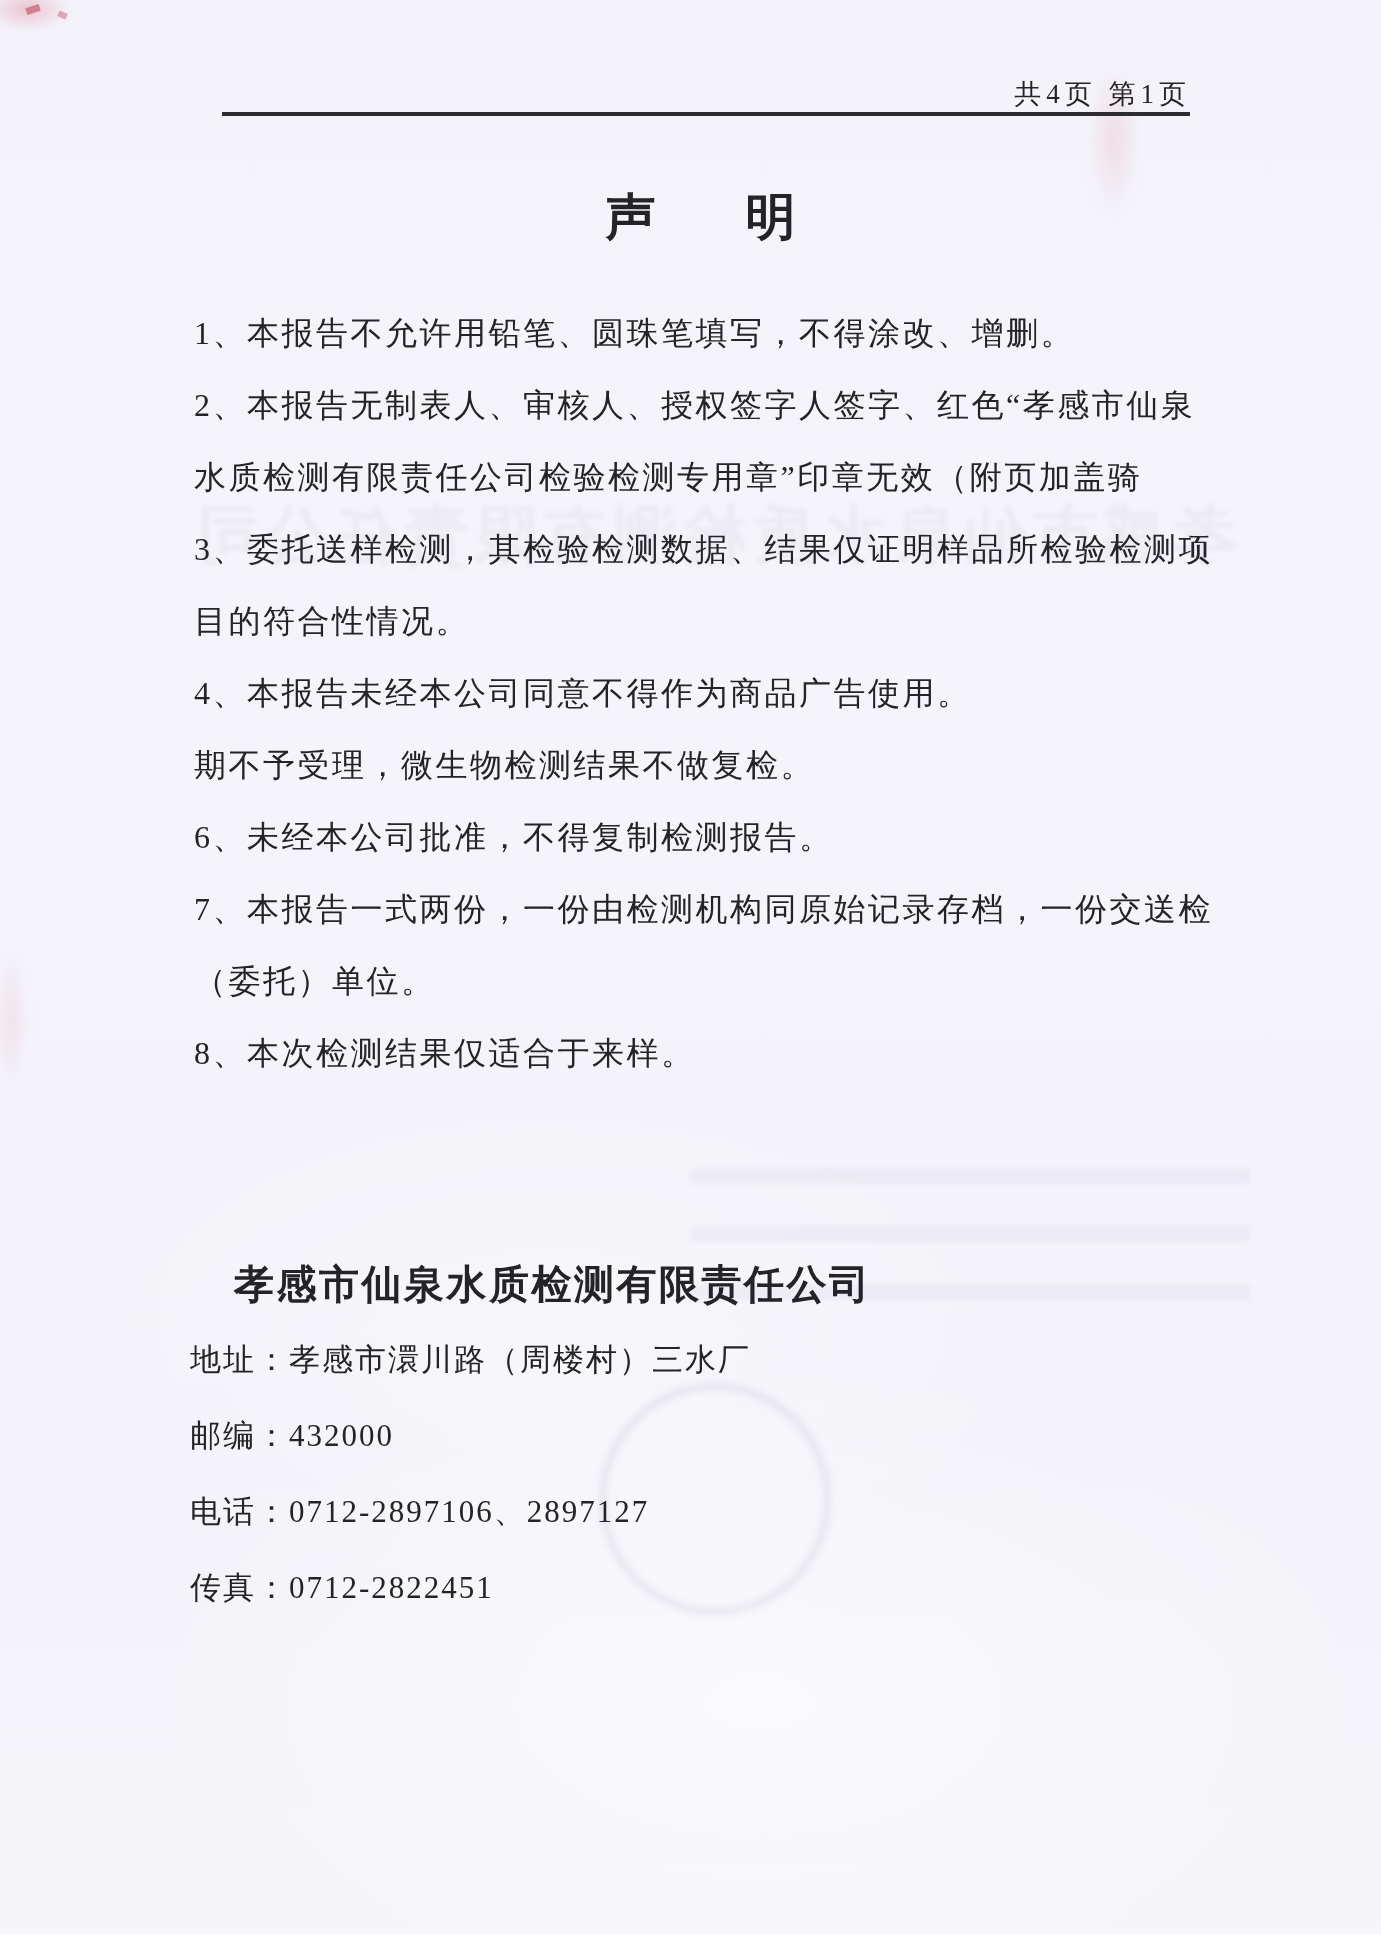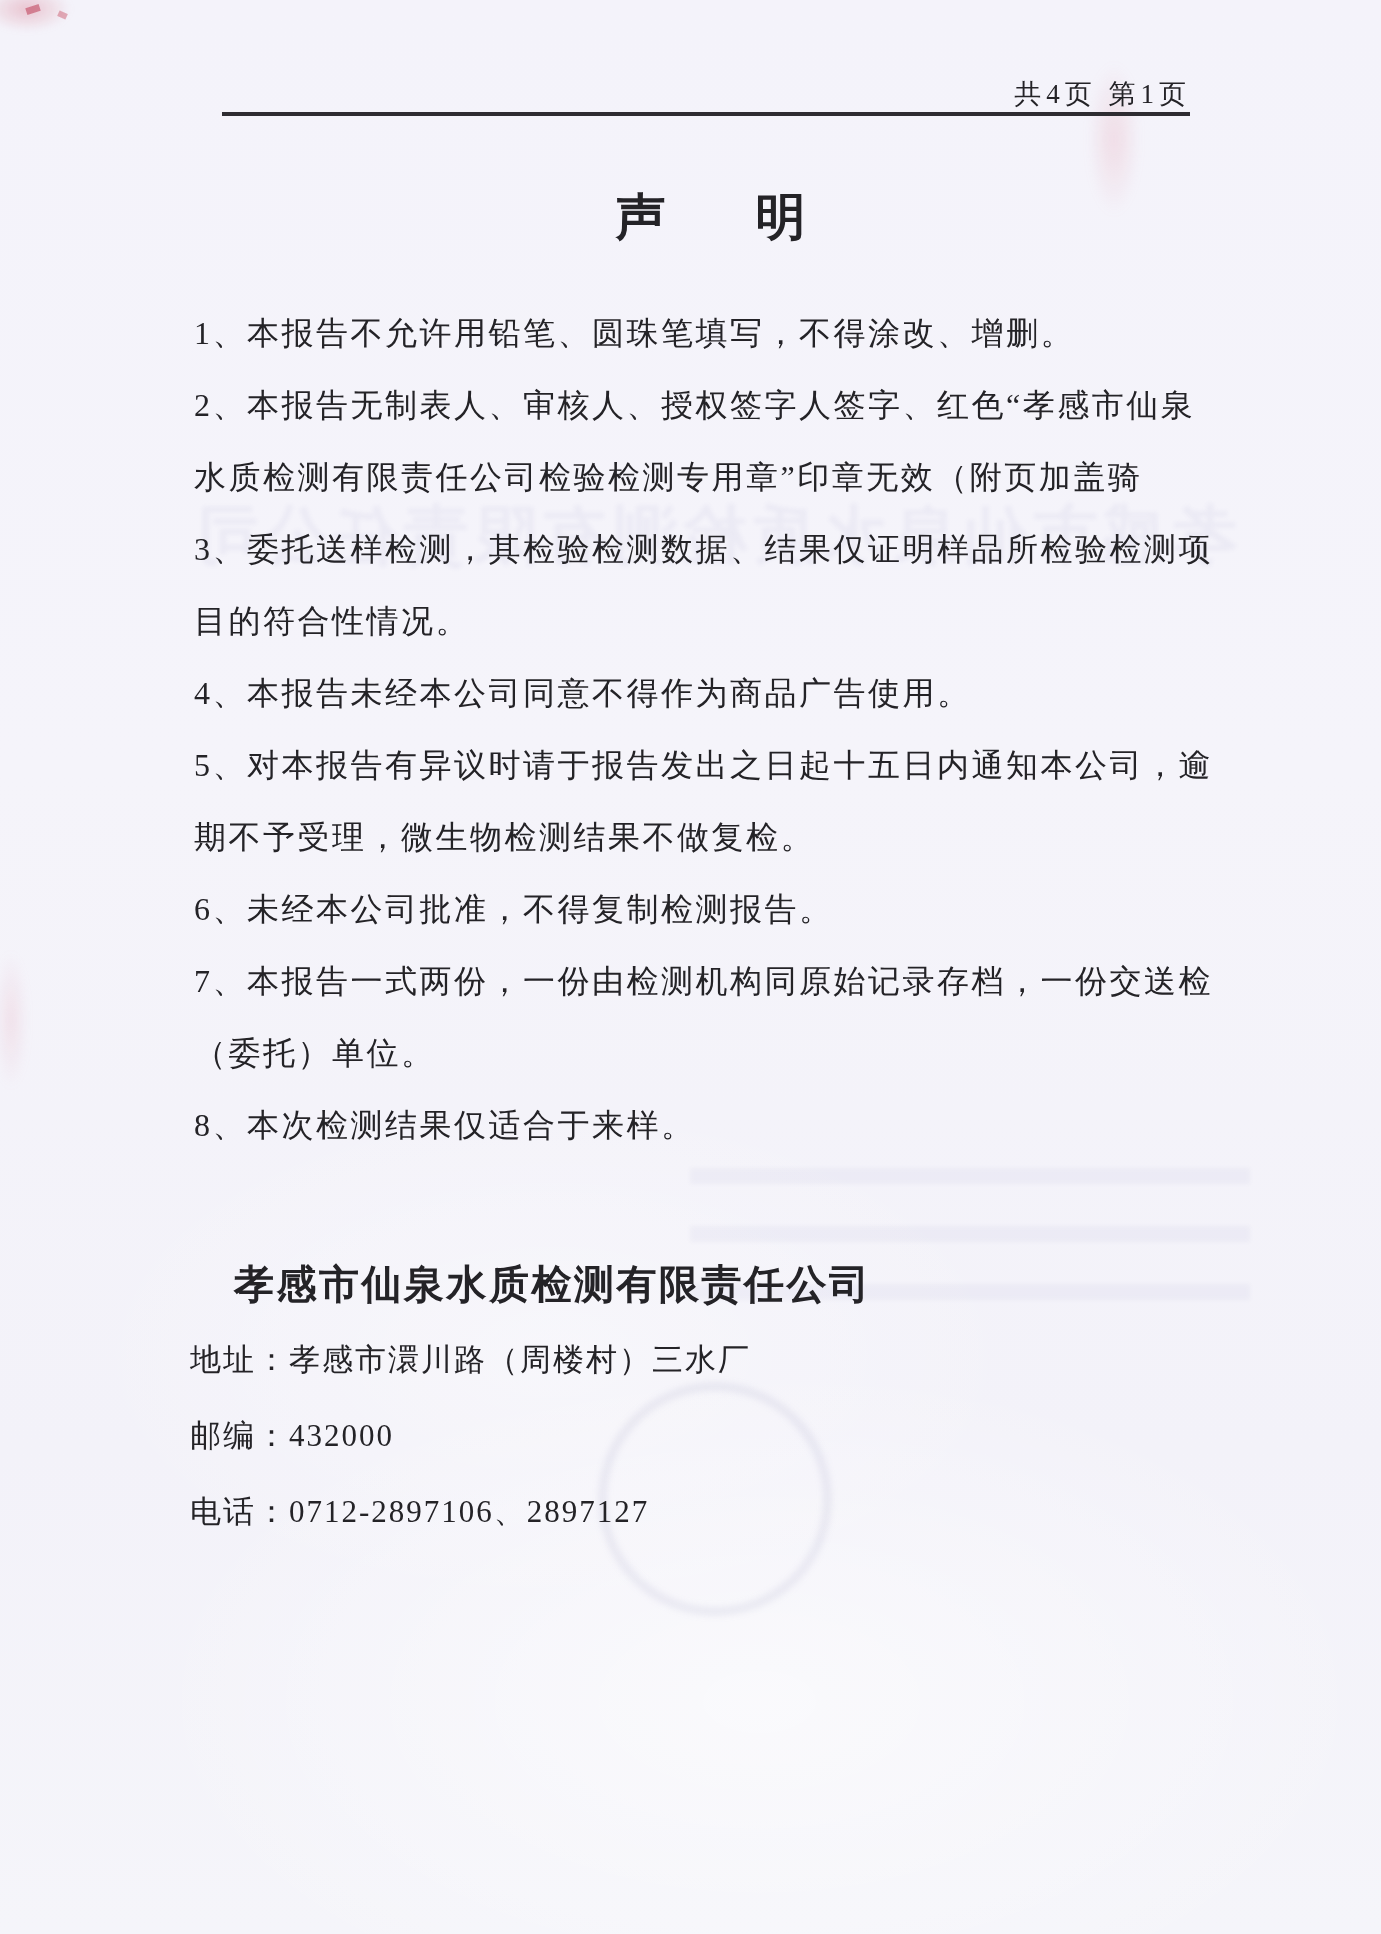--- a/index.html
+++ b/index.html
@@ -43,21 +43,21 @@
   
   .pagination{
     position:absolute;top:76px;right:190px;
     font-size:27px;letter-spacing:5px;white-space:nowrap;
   }
   .header-rule{
     position:absolute;left:222px;top:112px;width:968px;height:4px;
     background:#2e2c31;
   }
   .doc-title{
-    position:absolute;left:182px;top:184px;width:1057px;
+    position:absolute;left:172px;top:184px;width:1057px;
     text-align:center;font-size:50px;font-weight:bold;
     letter-spacing:20px;text-indent:20px;white-space:nowrap;
   }
   .items{
     position:absolute;left:194px;top:297px;width:1080px;
     font-size:32px;line-height:72px;letter-spacing:2.5px;
   }
   .item{white-space:nowrap;}
   .item-line{white-space:nowrap;}
   .item-line.cont{}
@@ -105,21 +105,20 @@
     <div class="item">
       <div class="item-line first"><span class="item-num">3、</span><span>委托送样检测，其检验检测数据、结果仅证明样品所检验检测项</span></div>
       <div class="item-line cont">目的符合性情况。</div>
     </div>
 
     <div class="item">
       <div class="item-line first"><span class="item-num">4、</span><span>本报告未经本公司同意不得作为商品广告使用。</span></div>
     </div>
 
     <div class="item">
-      <div class="item-line first"><span class="item-num">5、</span><span>对本报告有异议时请于报告发出之日起十五日内通知本公司，逾</span></div>
       <div class="item-line cont">期不予受理，微生物检测结果不做复检。</div>
     </div>
 
     <div class="item">
       <div class="item-line first"><span class="item-num">6、</span><span>未经本公司批准，不得复制检测报告。</span></div>
     </div>
 
     <div class="item">
       <div class="item-line first"><span class="item-num">7、</span><span>本报告一式两份，一份由检测机构同原始记录存档，一份交送检</span></div>
       <div class="item-line cont">（委托）单位。</div>
@@ -129,15 +128,16 @@
       <div class="item-line first"><span class="item-num">8、</span><span>本次检测结果仅适合于来样。</span></div>
     </div>
 
   </div>
 
   <div class="company-block">
     <div class="company-name">孝感市仙泉水质检测有限责任公司</div>
     <div class="contact-line"><span>地址：</span><span>孝感市澴川路（周楼村）三水厂</span></div>
     <div class="contact-line"><span>邮编：</span><span>432000</span></div>
     <div class="contact-line"><span>电话：</span><span>0712-2897106、2897127</span></div>
+    <div class="contact-line"><span>传真：</span><span>0712-2822451</span></div>
   </div>
 
 </div>
 
 </body></html>

